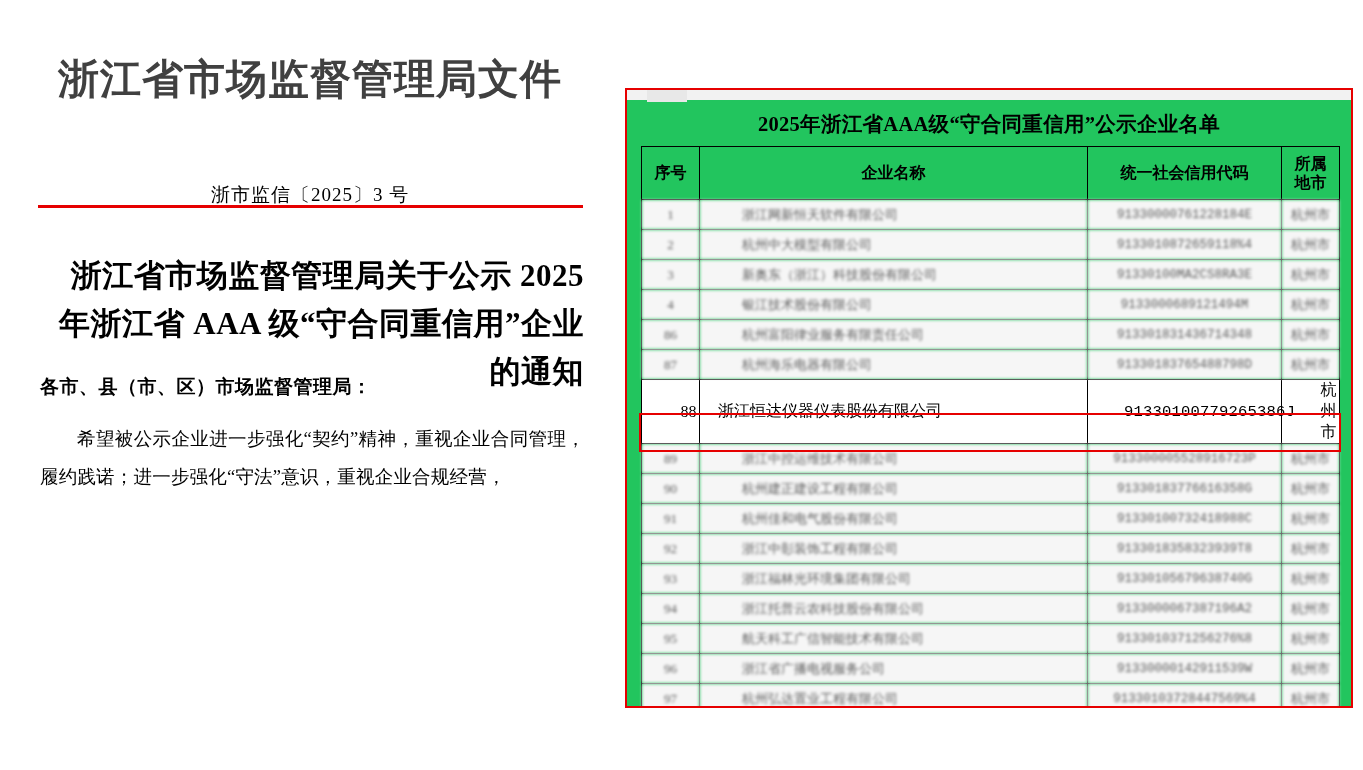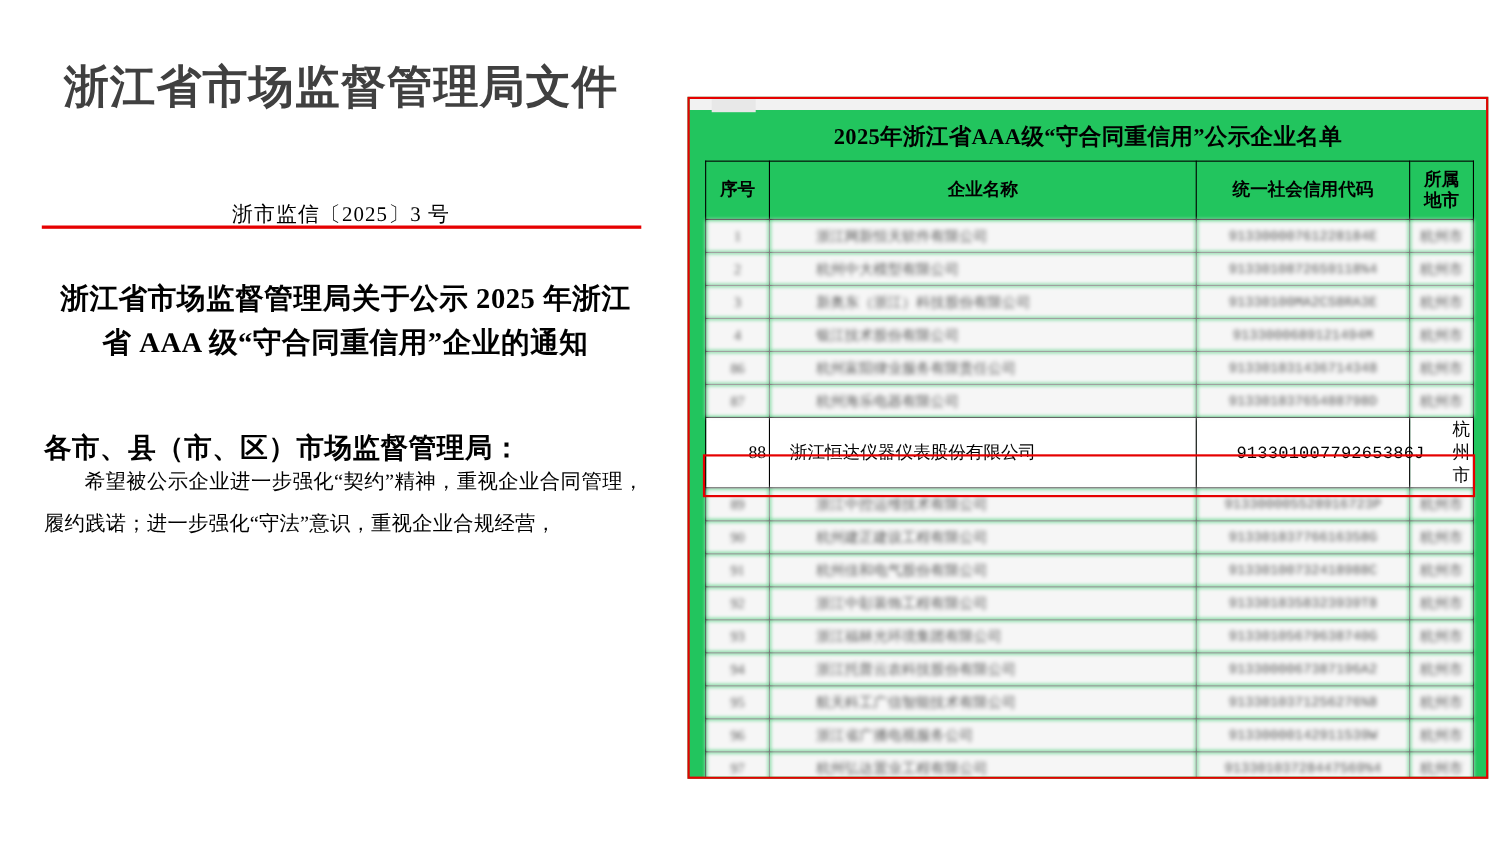--- a/index.html
+++ b/index.html
@@ -54,34 +54,33 @@
     top: 205px;
     width: 545px;
     height: 3px;
     background: #e60000;
   }
   #doc-title {
     position: absolute;
     left: 44px;
     top: 252px;
     width: 540px;
-    text-align: center;
-    font-size: 26px;
+    text-align: right;
+    font-size: 31px;
     font-weight: bold;
     line-height: 1.55;
     letter-spacing: 0.5px;
   }
   #doc-salutation {
     position: absolute;
     left: 40px;
     top: 374px;
-    font-size: 25px;
+    font-size: 19px;
     letter-spacing: 0.5px;
     font-weight: 600;
-    margin-top: 16px;
   }
   #doc-body {
     position: absolute;
     left: 40px;
     top: 415px;
     width: 545px;
     font-size: 18.5px;
     line-height: 2.05;
     text-align: justify;
     letter-spacing: 0.2px;

